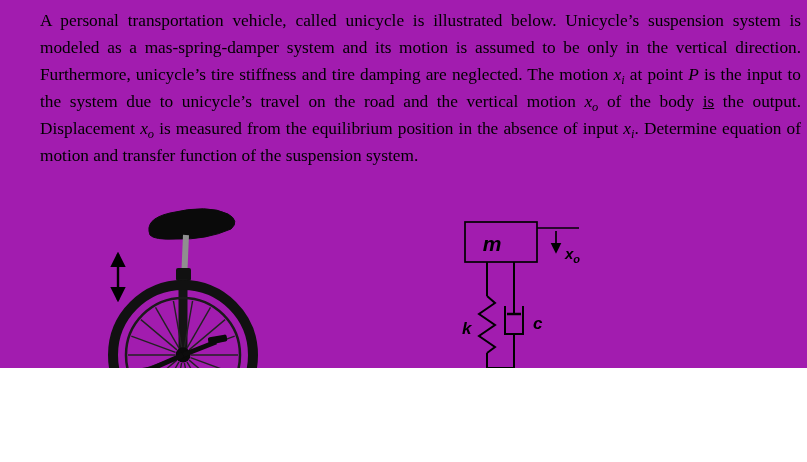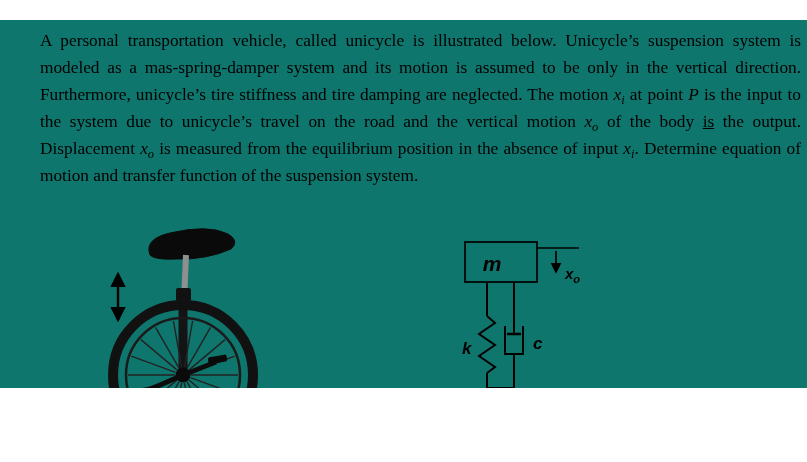--- a/index.html
+++ b/index.html
@@ -1,20 +1,20 @@
 <!DOCTYPE html>
 <html><head>
 <meta charset="utf-8">
 <style>
   html,body { margin:0; padding:0; }
   body {
     width:807px; height:462px; background:#ffffff;
     font-family:"Liberation Serif", serif; color:#000;
   }
-  .page { position:relative; width:807px; height:368px; overflow:hidden; background:#0f766e;margin-top:20px; }
+  .page { position:relative; width:807px; height:368px; overflow:hidden; background:#a21caf; }
   .problem {
     margin:0; padding:7px 6px 0 40px;
     font-size:17.3px; line-height:27px; text-align:justify;
   }
   .problem sub { font-size:0.72em; line-height:0; }
   .seg-underline { text-decoration:underline; }
   .seg-italic { font-style:italic; }
   .figure { position:absolute; left:0; top:195px; width:807px; height:267px; }
   .dlabel {
     font-family:"Liberation Sans", sans-serif;

